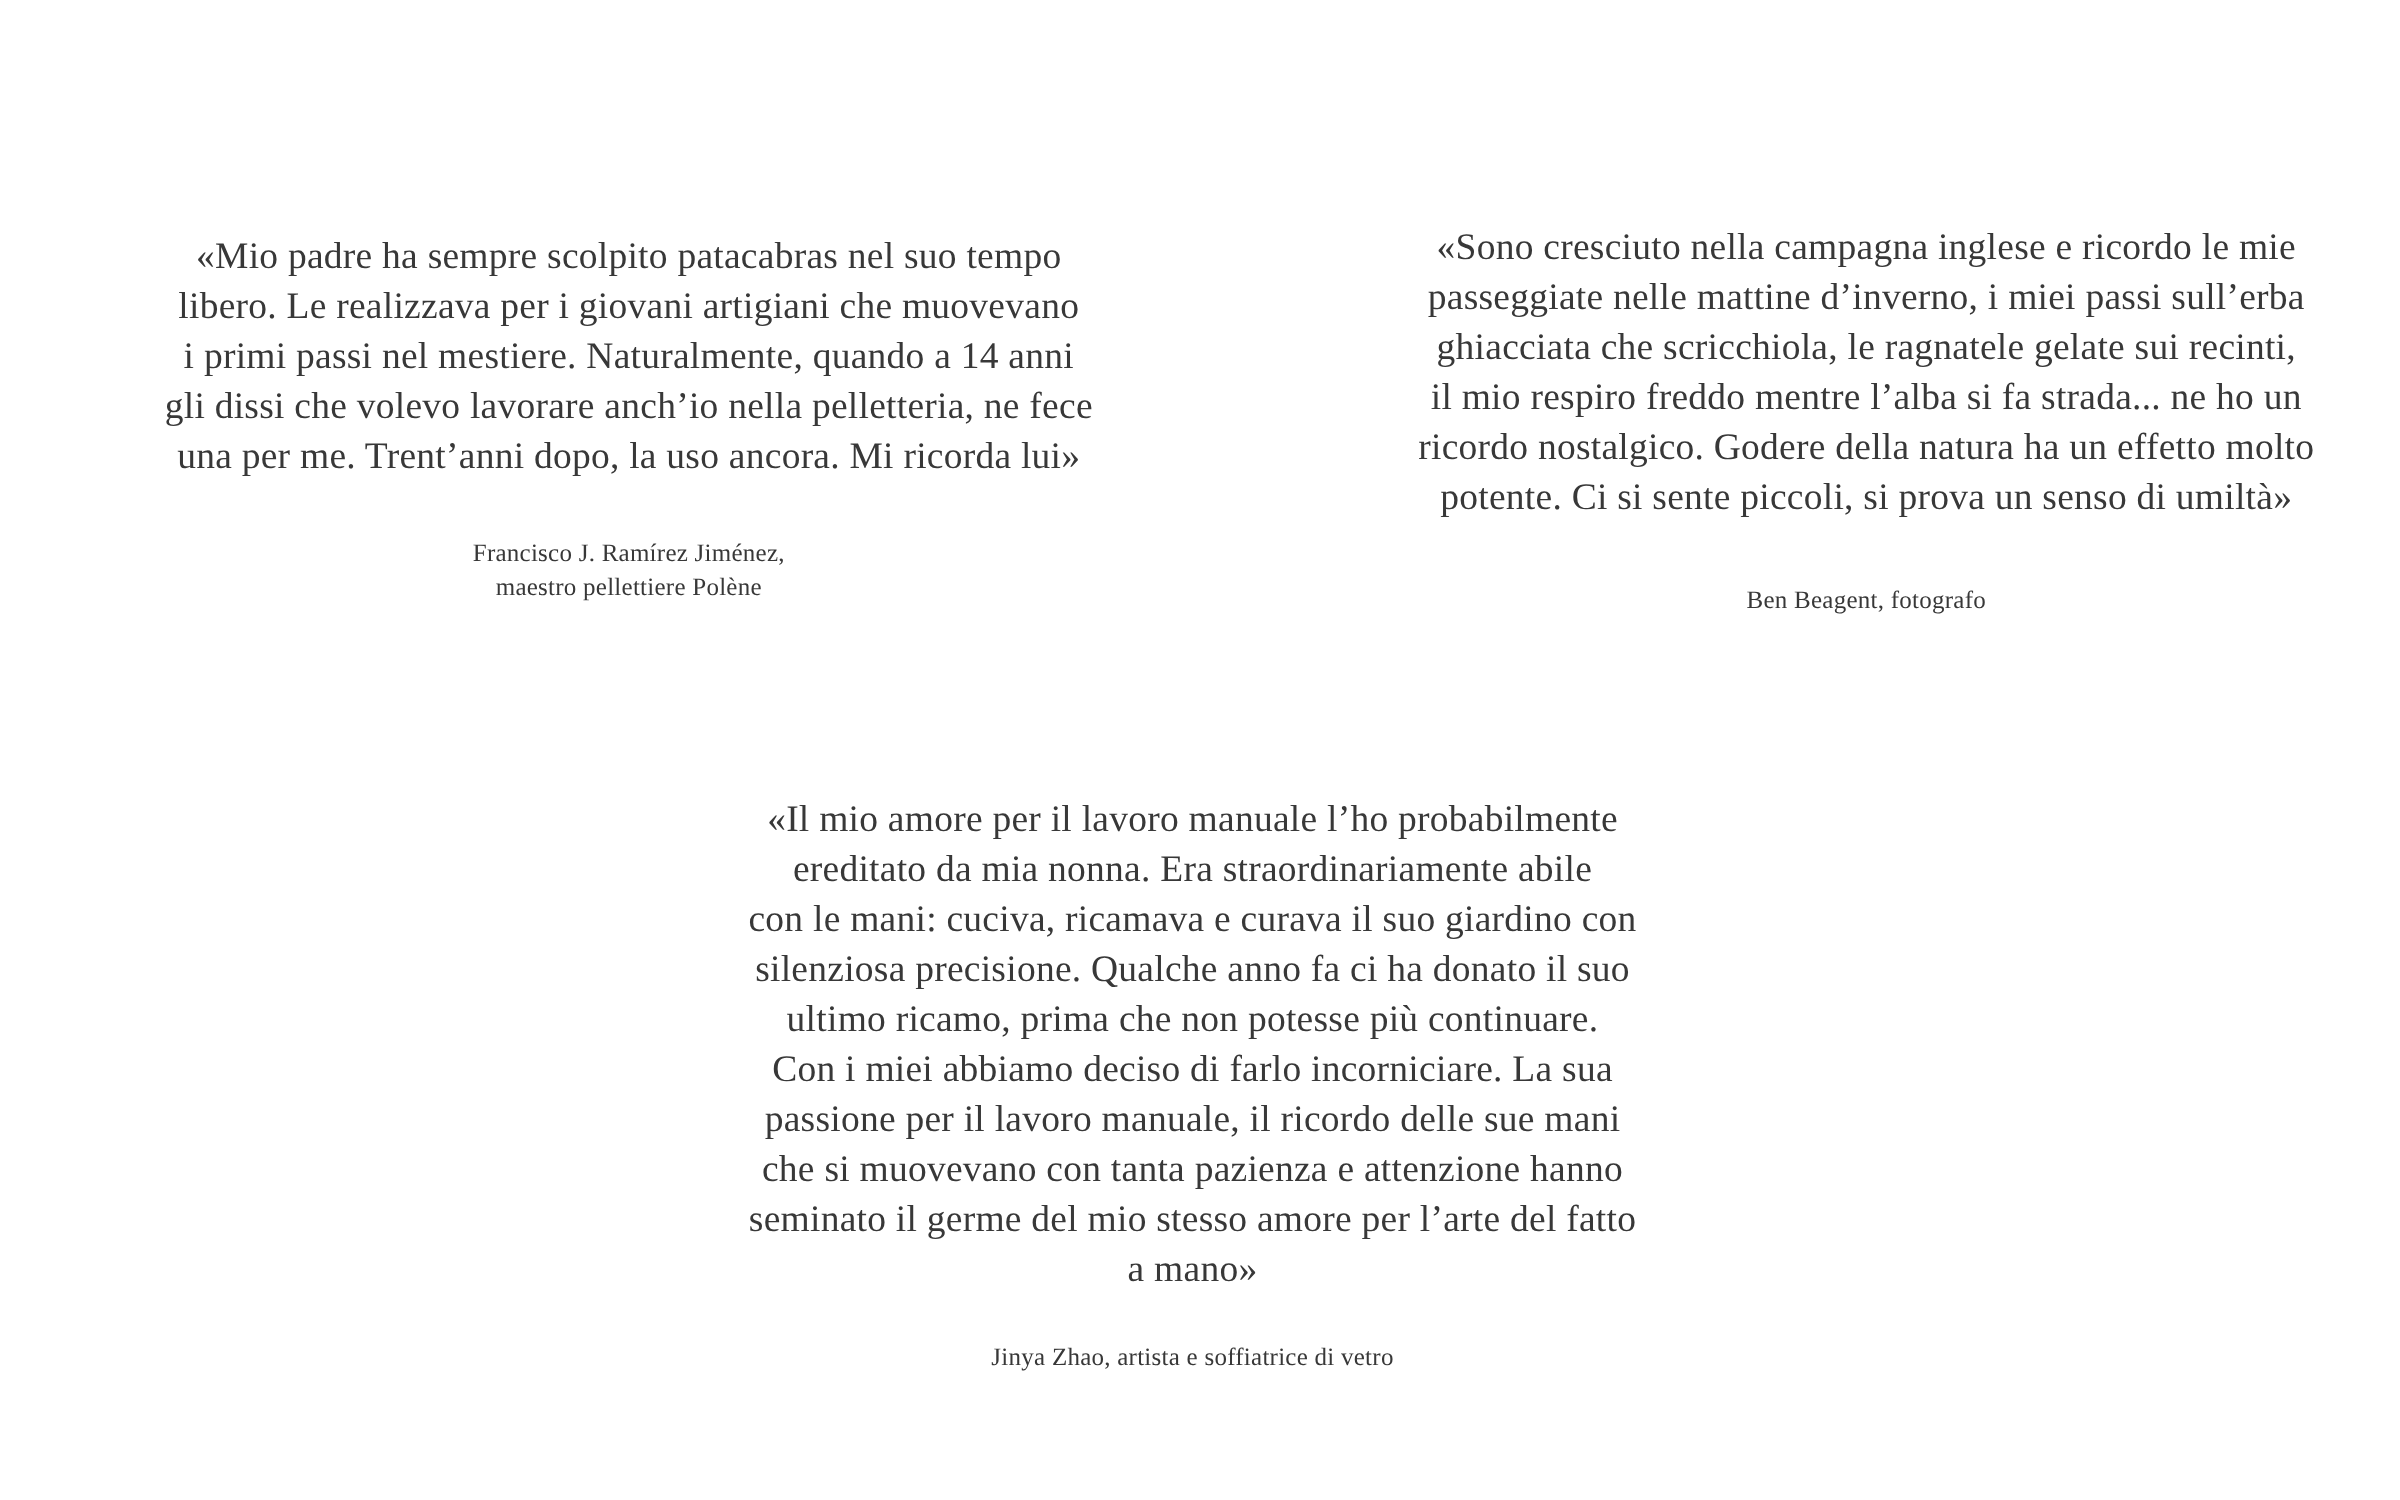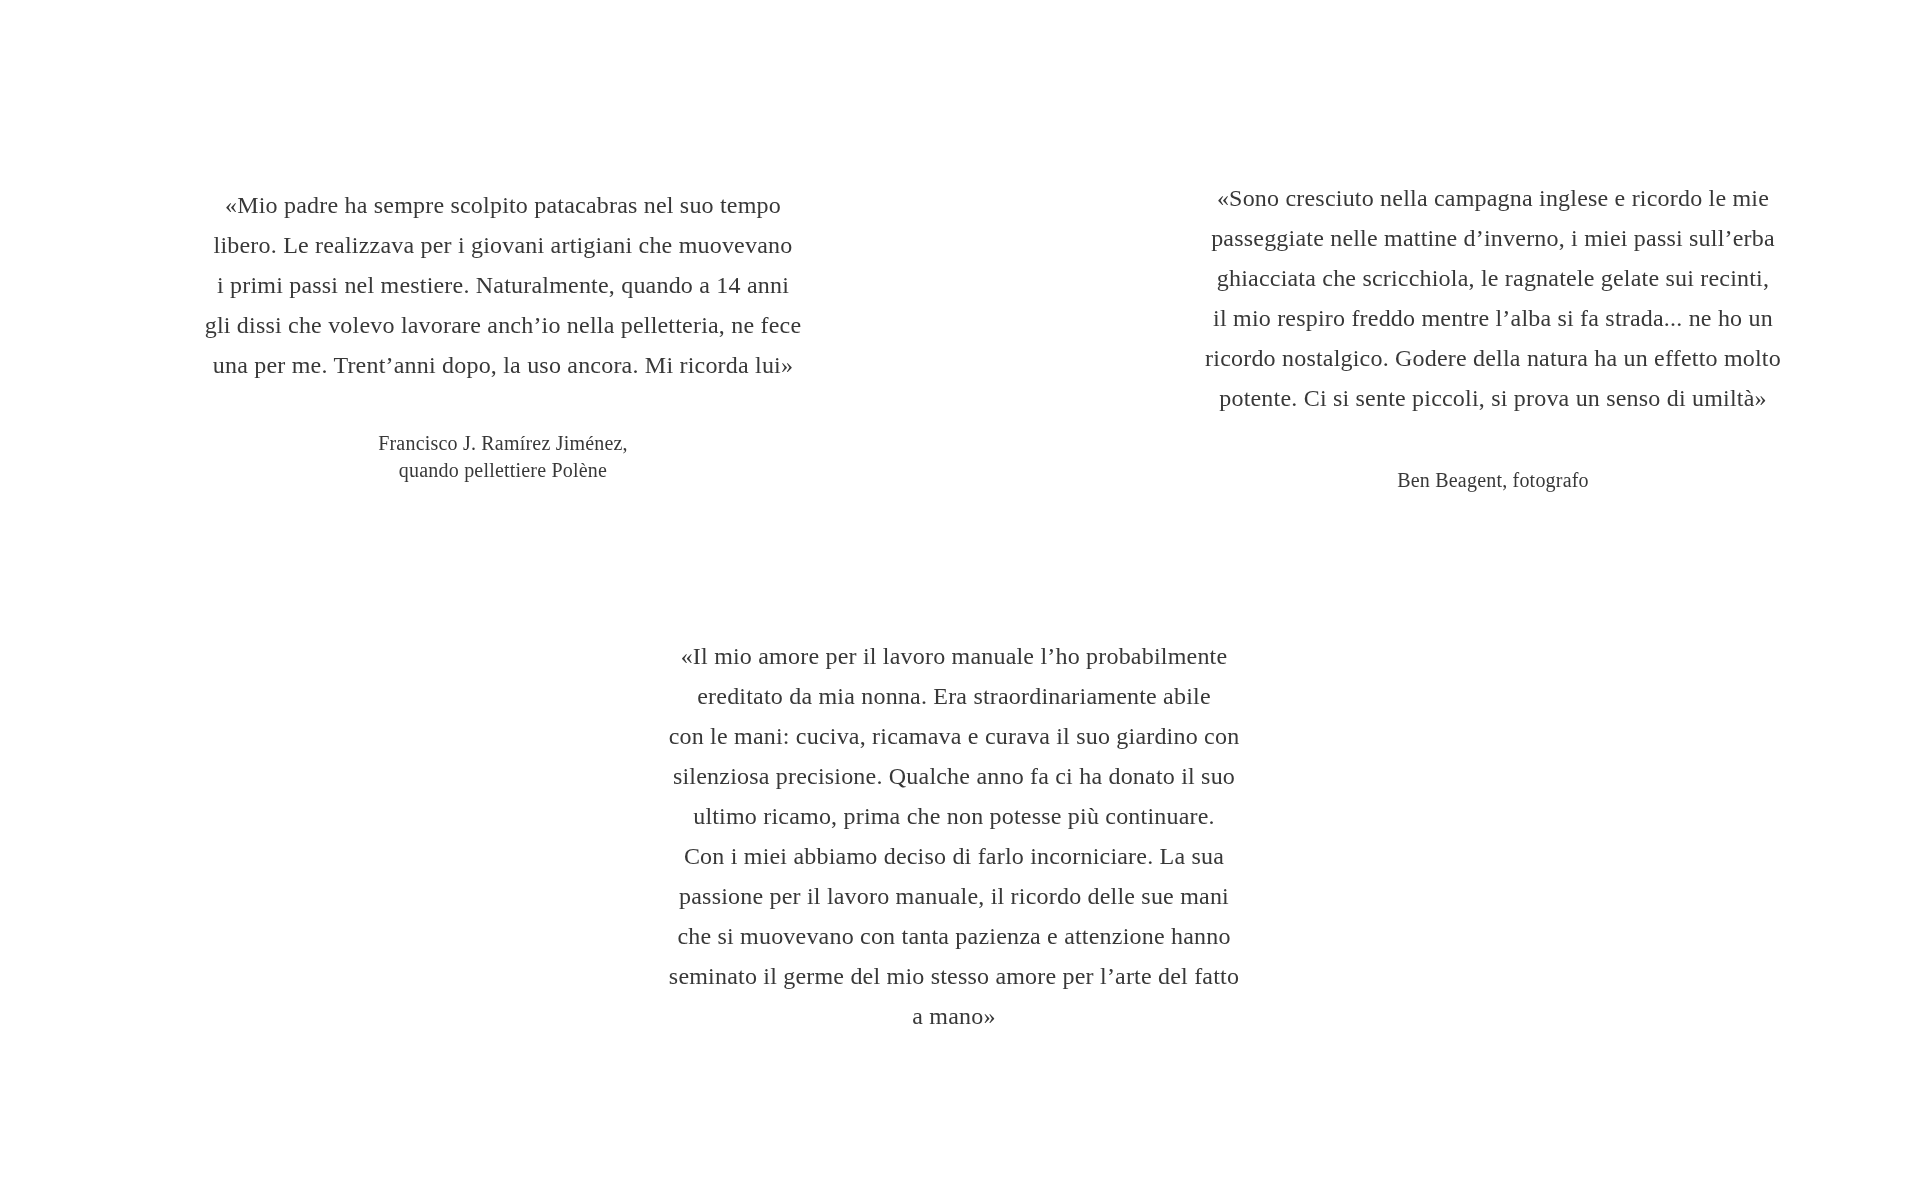--- a/index.html
+++ b/index.html
@@ -15,21 +15,21 @@
     position: relative;
     overflow: hidden;
   }
   .quote-block {
     position: absolute;
     width: 880px;
     text-align: center;
   }
   .quote-text {
     margin: 0;
-    font-size: 24px;
+    font-size: 30px;
     line-height: 40px;
     font-weight: 400;
     letter-spacing: 0.2px;
     white-space: pre-line;
   }
   .attribution {
     margin: 0;
     font-size: 20px;
     line-height: 27px;
     font-weight: 400;
@@ -50,21 +50,21 @@
 
 <main>
 
   <section class="quote-block" id="quote-block-1">
     <p class="quote-text">«Mio padre ha sempre scolpito patacabras nel suo tempo
 libero. Le realizzava per i giovani artigiani che muovevano
 i primi passi nel mestiere. Naturalmente, quando a 14 anni
 gli dissi che volevo lavorare anch’io nella pelletteria, ne fece
 una per me. Trent’anni dopo, la uso ancora. Mi ricorda lui»</p>
     <p class="attribution">Francisco J. Ramírez Jiménez,
-quando pellettiere Polène</p>
+maestro pellettiere Polène</p>
   </section>
 
   <section class="quote-block" id="quote-block-2">
     <p class="quote-text">«Sono cresciuto nella campagna inglese e ricordo le mie
 passeggiate nelle mattine d’inverno, i miei passi sull’erba
 ghiacciata che scricchiola, le ragnatele gelate sui recinti,
 il mio respiro freddo mentre l’alba si fa strada... ne ho un
 ricordo nostalgico. Godere della natura ha un effetto molto
 potente. Ci si sente piccoli, si prova un senso di umiltà»</p>
     <p class="attribution">Ben Beagent, fotografo</p>
@@ -74,15 +74,16 @@
     <p class="quote-text">«Il mio amore per il lavoro manuale l’ho probabilmente
 ereditato da mia nonna. Era straordinariamente abile
 con le mani: cuciva, ricamava e curava il suo giardino con
 silenziosa precisione. Qualche anno fa ci ha donato il suo
 ultimo ricamo, prima che non potesse più continuare.
 Con i miei abbiamo deciso di farlo incorniciare. La sua
 passione per il lavoro manuale, il ricordo delle sue mani
 che si muovevano con tanta pazienza e attenzione hanno
 seminato il germe del mio stesso amore per l’arte del fatto
 a mano»</p>
+    <p class="attribution">Jinya Zhao, artista e soffiatrice di vetro</p>
   </section>
 
 </main>
 
 </body></html>

